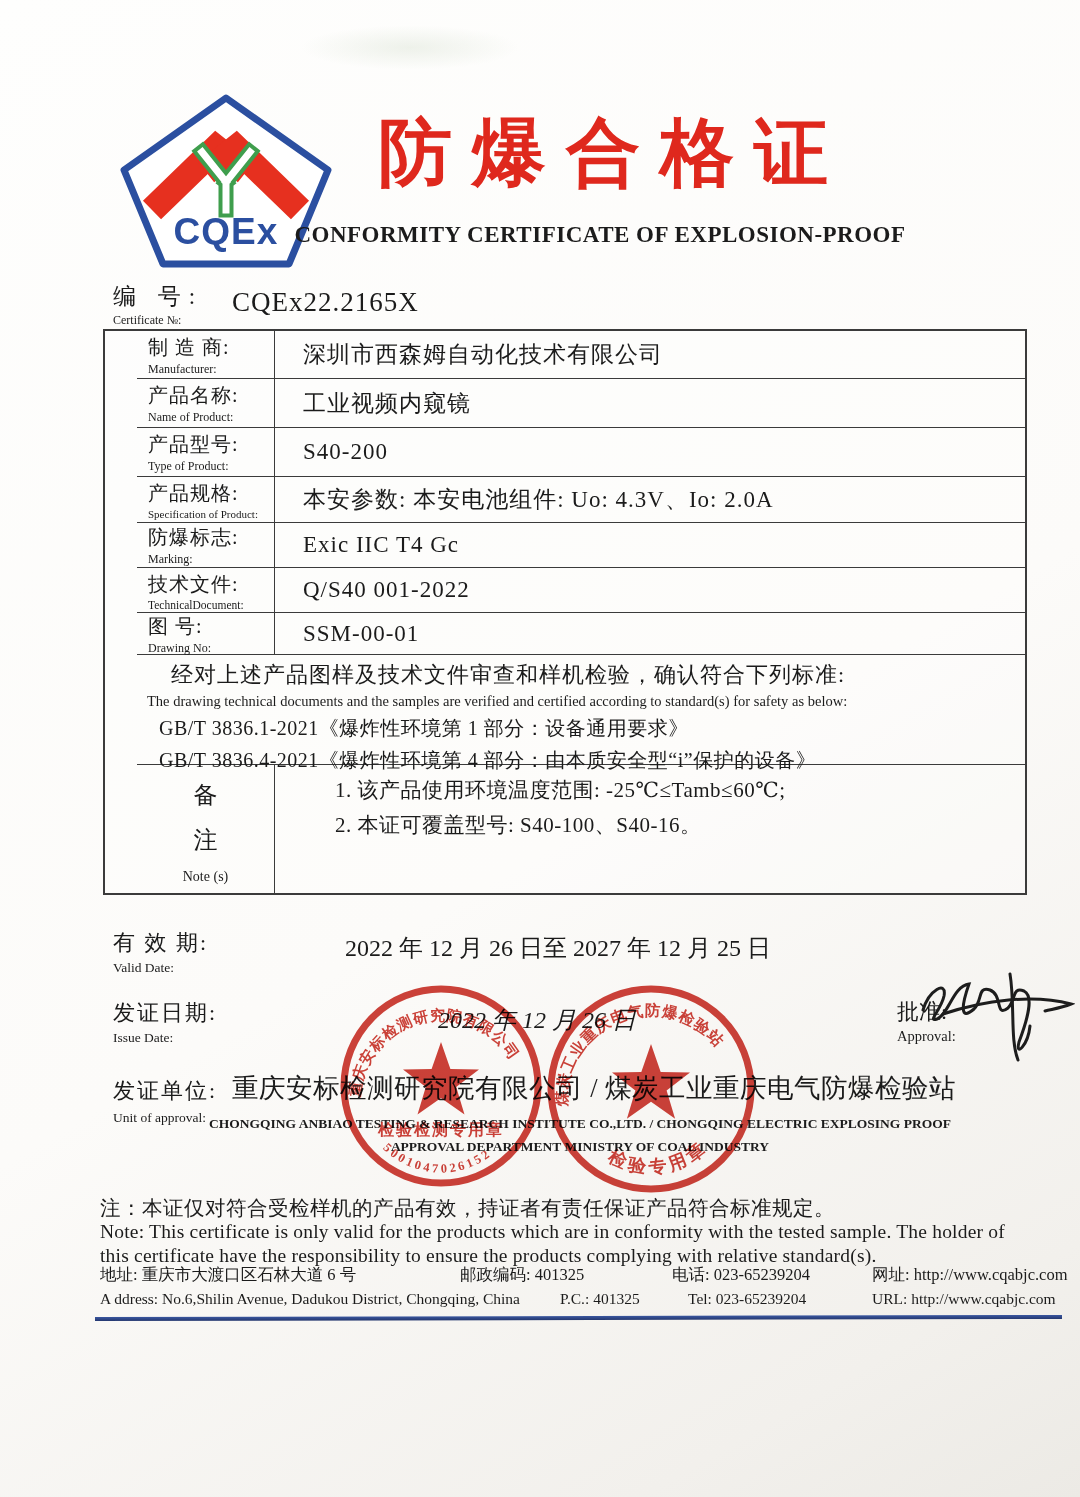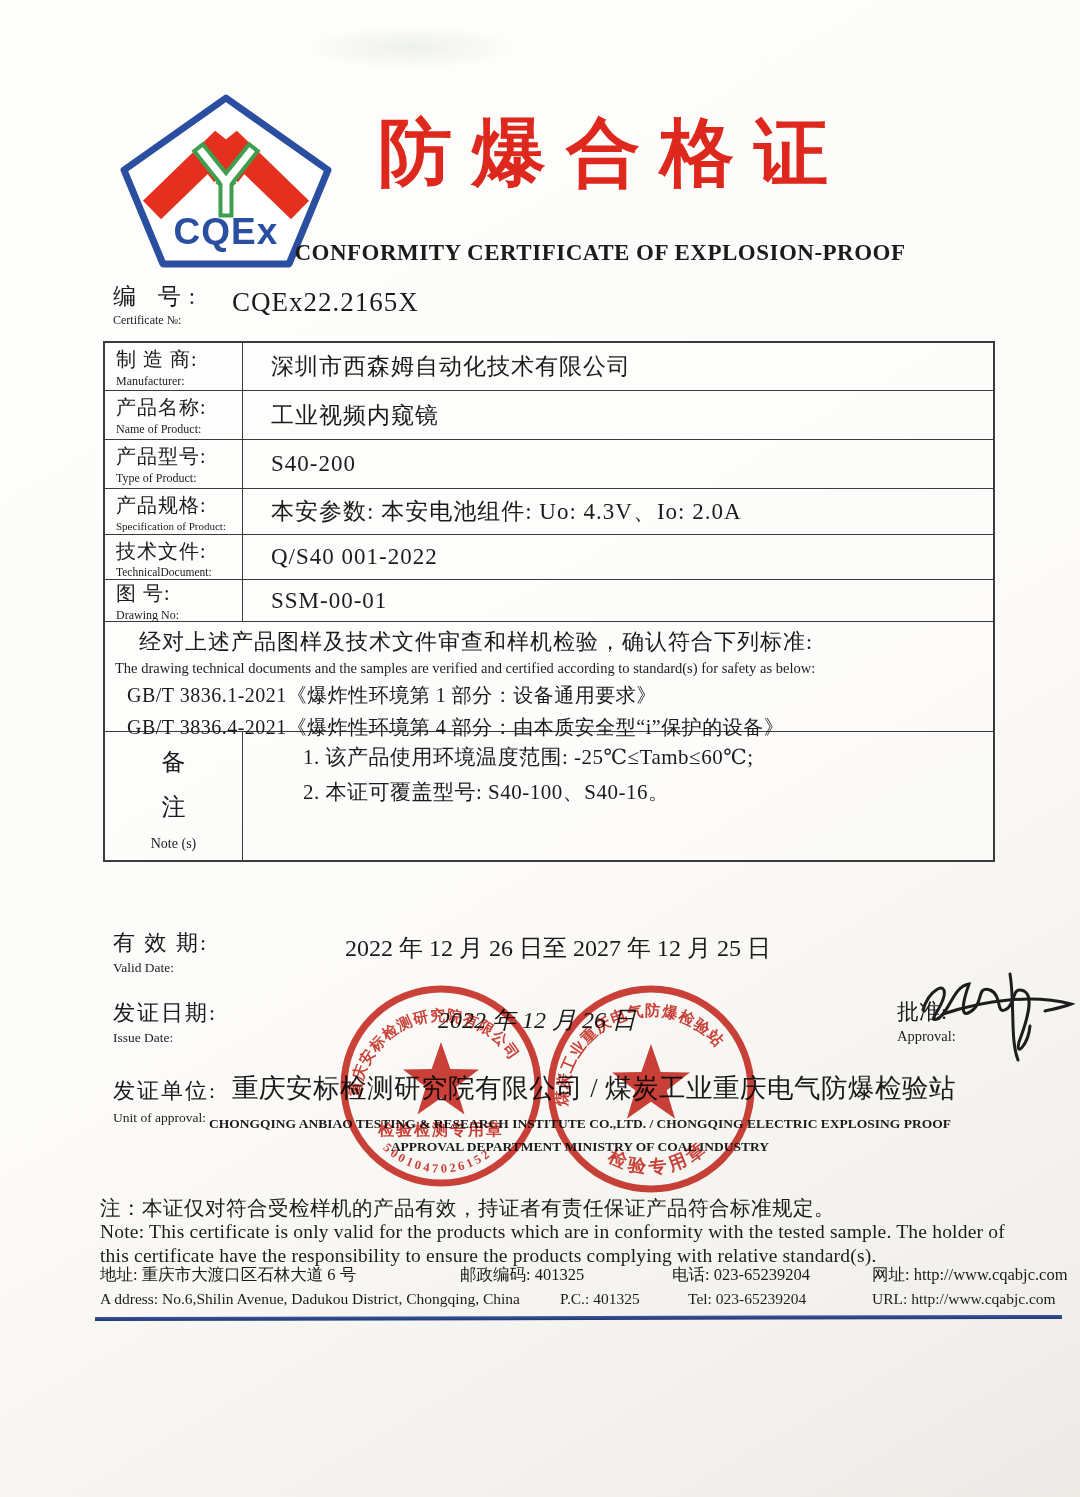--- a/index.html
+++ b/index.html
@@ -8,29 +8,29 @@
     background:linear-gradient(150deg,#fefefd 0%,#fcfbf9 55%,#f2f0ec 88%,#eceae5 100%);
     font-family:"Liberation Serif","DejaVu Serif",serif; color:#1b1b1b;
   }
   .abs { position:absolute; }
 
   
   .title-cn { left:338px; top:104px; width:530px; text-align:center;
     font-size:74px; font-weight:bold; color:#df281d; letter-spacing:20px; text-indent:20px;
     font-family:"Liberation Sans","DejaVu Sans",sans-serif; }
   .title-en { left:290px; top:222px; width:620px; text-align:center;
-    font-size:23px; font-weight:bold; letter-spacing:0.5px;margin-top:18px; }
+    font-size:23px; font-weight:bold; letter-spacing:0.5px; }
 
   
   .certno-cn { left:113px; top:281px; font-size:23px; letter-spacing:8px; }
   .certno-en { left:113px; top:313px; font-size:12px; }
   .certno-val { left:232px; top:287px; font-size:27px; letter-spacing:1px; }
 
   
-  .ctable { left:103px; top:341px; width:888px; border:2px solid #3b3b3b; background:rgba(255,255,255,0.25); }
+  .ctable { left:103px; top:329px; width:888px; border:2px solid #3b3b3b; background:rgba(255,255,255,0.25);padding-left:32px; }
   .trow { display:flex; border-bottom:1.6px solid #3b3b3b; box-sizing:border-box; }
   .trow:last-child { border-bottom:none; }
   .tlabel { width:138px; min-width:138px; border-right:1.6px solid #3b3b3b;
     padding:3px 4px 2px 11px; box-sizing:border-box; display:flex; flex-direction:column; justify-content:center; }
   .lcn { font-size:20px; letter-spacing:1px; white-space:nowrap; }
   .len { font-size:12px; margin-top:1px; white-space:nowrap; }
   .tvalue { flex:1; font-size:23px; display:flex; align-items:center; padding-left:28px; letter-spacing:1px; }
   .stdcell { border-bottom:1.6px solid #3b3b3b; padding:5px 8px 4px 8px; box-sizing:border-box; }
   .std-cn { font-size:22px; padding-left:26px; letter-spacing:1px; }
   .std-en { font-size:14.5px; padding-left:2px; margin-top:3px; }
@@ -116,20 +116,27 @@
     </div>
     <div class="trow" style="height:46px">
       <div class="tlabel">
         <div class="lcn">产品规格:</div>
         <div class="len" style="font-size:11px">Specification of Product:</div>
       </div>
       <div class="tvalue">本安参数: 本安电池组件: Uo: 4.3V、Io: 2.0A</div>
     </div>
     <div class="trow" style="height:45px">
       <div class="tlabel">
+        <div class="lcn">防爆标志:</div>
+        <div class="len">Marking:</div>
+      </div>
+      <div class="tvalue">Exic IIC T4 Gc</div>
+    </div>
+    <div class="trow" style="height:45px">
+      <div class="tlabel">
         <div class="lcn">技术文件:</div>
         <div class="len" style="font-size:11.5px">TechnicalDocument:</div>
       </div>
       <div class="tvalue">Q/S40 001-2022</div>
     </div>
     <div class="trow" style="height:42px">
       <div class="tlabel">
         <div class="lcn">图    号:</div>
         <div class="len">Drawing No:</div>
       </div>

